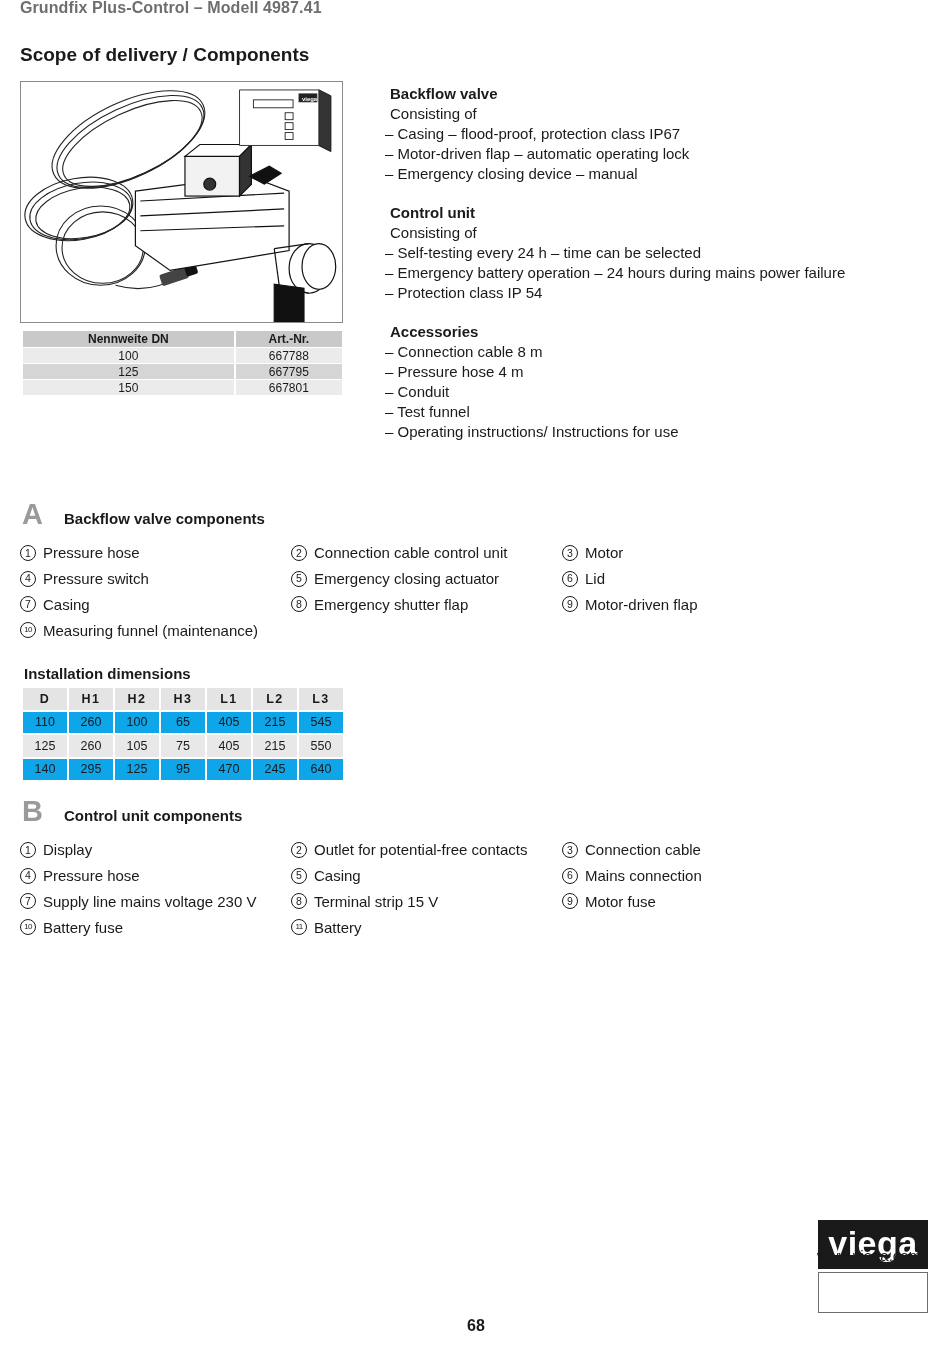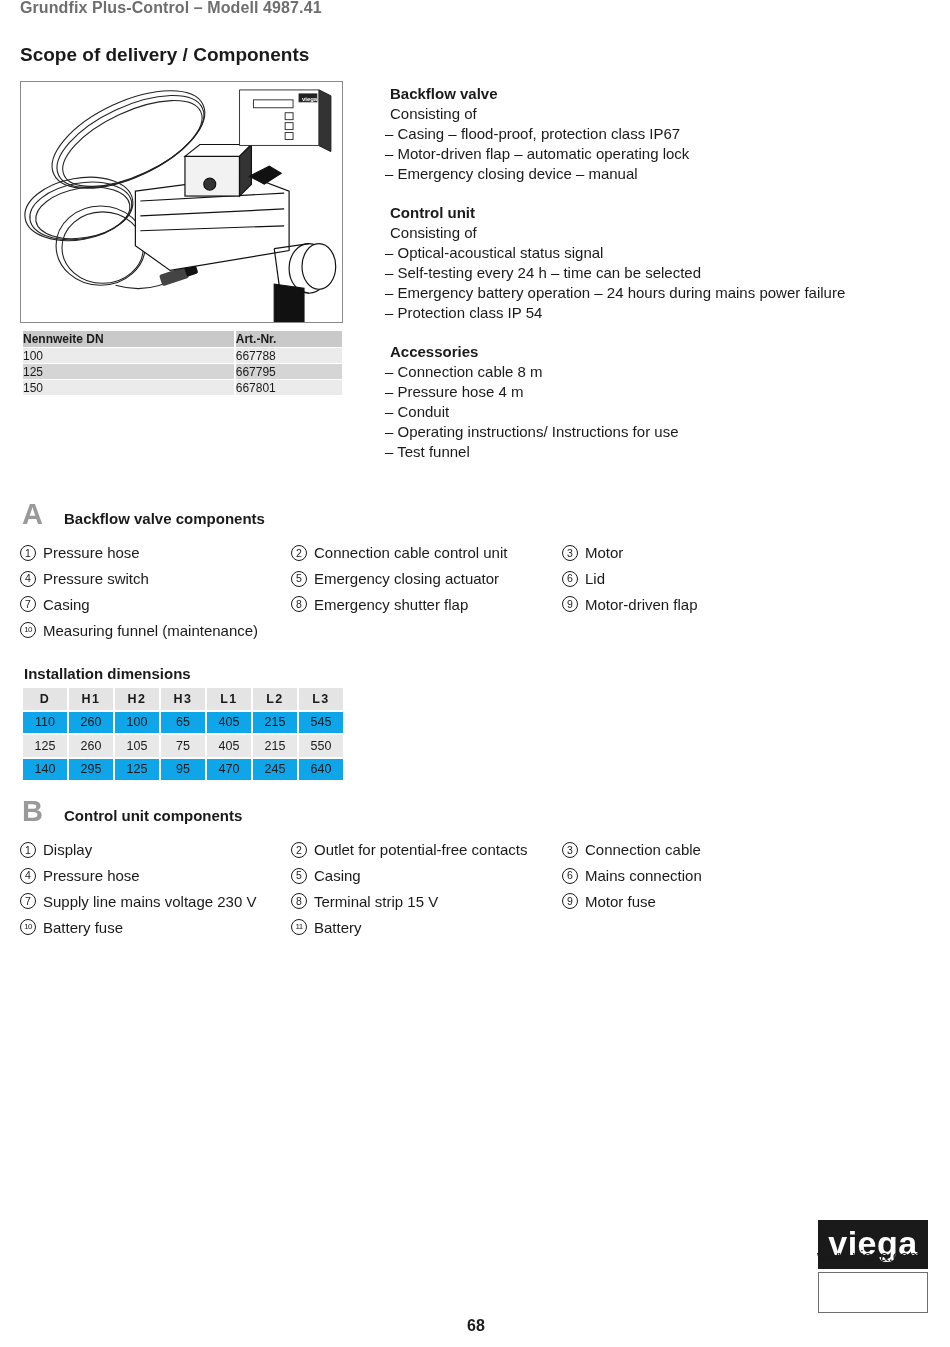--- a/index.html
+++ b/index.html
@@ -6,21 +6,21 @@
   html, body { width: 950px; height: 1347px; background: #ffffff; }
   body { position: relative; font-family: "Liberation Sans", "DejaVu Sans", sans-serif; color: #1a1a1a; overflow: hidden; }
 
   .running-header { position: absolute; left: 20px; top: -1px; font-size: 16px; font-weight: bold; color: #6e6e6e; letter-spacing: 0.1px; }
   .page-title { position: absolute; left: 20px; top: 44px; font-size: 19px; font-weight: bold; color: #1a1a1a; }
 
   .product-figure { position: absolute; left: 20px; top: 81px; width: 323px; height: 242px; border: 1px solid #8a8a8a; background: #fff; overflow: hidden; }
   .product-figure svg { width: 100%; height: 100%; display: block; }
 
   .dn-table { position: absolute; left: 21px; top: 331px; width: 323px; border-collapse: separate; border-spacing: 2px 0; font-size: 12px; }
-  .dn-table th, .dn-table td { text-align: left; height: 16px; padding: 0; }
+  .dn-table th, .dn-table td { text-align: center; height: 16px; padding: 0; }
   .dn-table th { background: #c9c9c9; font-weight: bold; color: #1a1a1a; }
   .dn-table tr.odd td { background: #ebebeb; }
   .dn-table tr.even td { background: #d5d5d5; }
   .dn-table tr { border-bottom: 1px solid #fff; }
   .dn-table tbody tr td { border-top: 1px solid #fff; }
 
   .scope-block { position: absolute; left: 373px; top: 84px; width: 560px; font-size: 15px; line-height: 19.9px; color: #1a1a1a; margin-left: 12px; }
   .scope-block .sec-title { font-weight: bold; padding-left: 5px; }
   .scope-block .sec-sub { padding-left: 5px; }
   .scope-block .dash-item { padding-left: 0; }
@@ -136,33 +136,32 @@
     <div class="sec-title">Backflow valve</div>
     <div class="sec-sub">Consisting of</div>
     <div class="dash-item">– Casing – flood-proof, protection class IP67</div>
     <div class="dash-item">– Motor-driven flap – automatic operating lock</div>
     <div class="dash-item">– Emergency closing device – manual</div>
   </div>
   <div class="gap"></div>
   <div>
     <div class="sec-title">Control unit</div>
     <div class="sec-sub">Consisting of</div>
-    <div class="dash-item">– Optical-acoustical status signal</div>
     <div class="dash-item">– Self-testing every 24 h – time can be selected</div>
     <div class="dash-item">– Emergency battery operation – 24 hours during mains power failure</div>
     <div class="dash-item">– Protection class IP 54</div>
   </div>
   <div class="gap"></div>
   <div>
     <div class="sec-title">Accessories</div>
     <div class="dash-item">– Connection cable 8 m</div>
     <div class="dash-item">– Pressure hose 4 m</div>
     <div class="dash-item">– Conduit</div>
+    <div class="dash-item">– Test funnel</div>
     <div class="dash-item">– Operating instructions/ Instructions for use</div>
-    <div class="dash-item">– Test funnel</div>
   </div>
 </div>
 
 <div class="comp-heading" style="top:500px;">
   <span class="comp-letter">A</span>
   <span class="comp-title">Backflow valve components</span>
 </div>
 <div class="comp-grid" style="top:540px;">
   <div class="comp-row">
     <div class="comp-cell c1">

